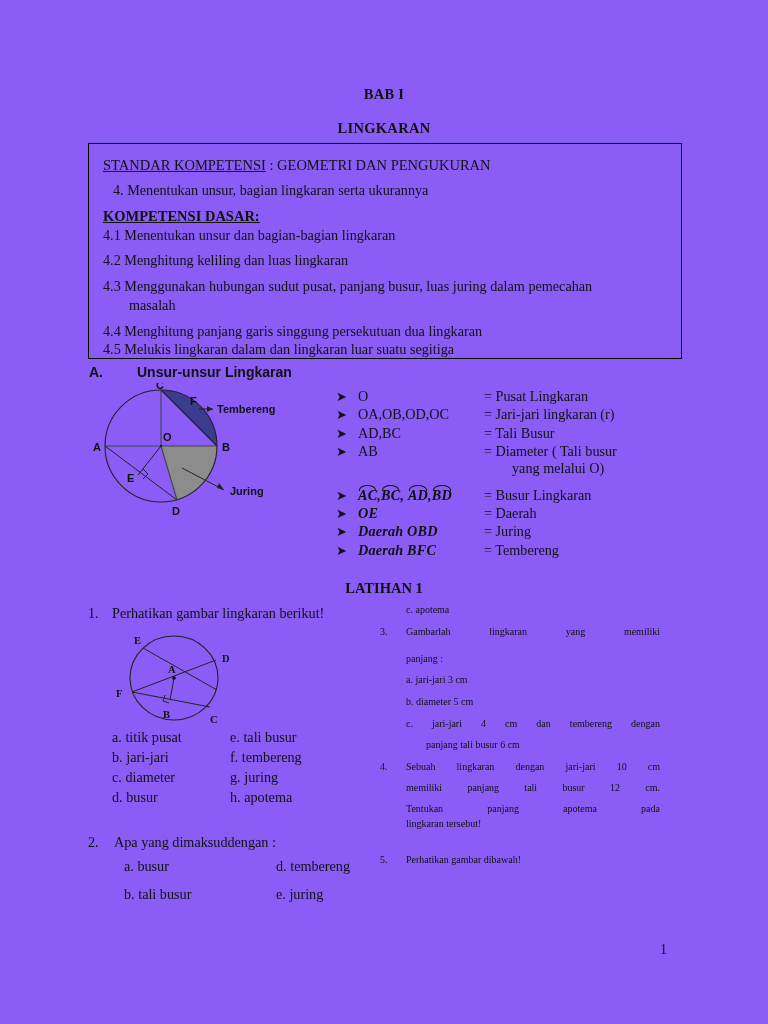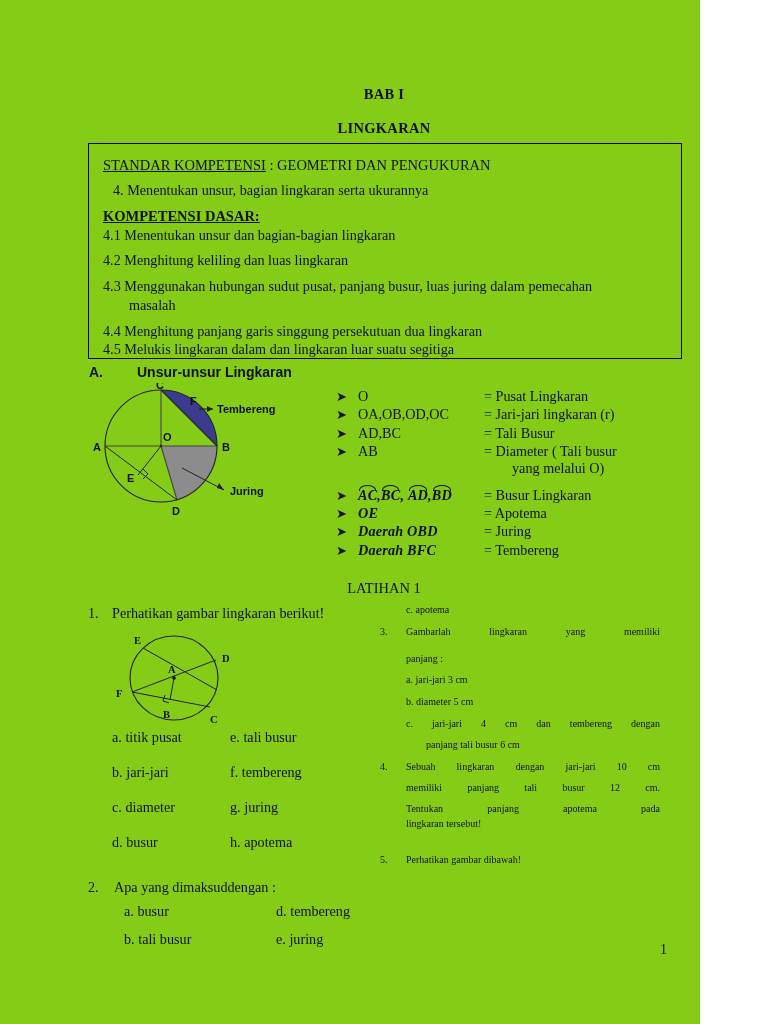--- a/index.html
+++ b/index.html
@@ -11,23 +11,23 @@
     width: 768px;
     height: 1024px;
     position: relative;
     font-family: "Liberation Serif", serif;
     color: #111111;
     overflow: hidden;
   }
   .page {
     position: absolute;
     left: 0; top: 0;
-    width: 700px;
+    width: 768px;
     height: 1024px;
-    background: #84cc16;
+    background: #8b5cf6;
   }
 
   
   .bab {
     position: absolute;
     left: 0; top: 86px;
     width: 768px;
     text-align: center;
     font-weight: bold;
     font-size: 14.5px;
@@ -139,21 +139,21 @@
     border-right: 1.2px solid #111;
     border-radius: 60% 60% 0 0 / 100% 100% 0 0;
   }
 
   
   .latihan {
     position: absolute;
     left: 0; top: 580px;
     width: 768px;
     text-align: center;
-    font-weight: normal;
+    font-weight: bold;
     font-size: 14.5px;
   }
 
   
   .colL {
     position: absolute;
     left: 88px; top: 604px;
     width: 300px;
     font-size: 14.2px;
   }
@@ -162,21 +162,21 @@
   .q-num.w2 { width: 26px; }
   .q-body { flex: 1; }
 
   .fig-b { margin: 6px 0 0 18px; width: 150px; height: 100px; }
 
   .lead { margin: 14px 0 2px 24px; font-size: 14.2px; }
   .two-col {
     margin: 0 0 2px 24px;
     display: grid;
     grid-template-columns: 118px 1fr;
-    row-gap: 16px;
+    row-gap: 1px;
     font-size: 14.2px;
     line-height: 1.32;
   }
   .q2 { margin-top: 27px; }
   .q2-sub {
     margin: 6px 0 0 36px;
     display: grid;
     grid-template-columns: 152px 1fr;
     row-gap: 11px;
     font-size: 14.2px;
@@ -304,21 +304,21 @@
 
     <div class="def-row gap">
       <span class="bullet">➤</span>
       <span class="def-term it"><span class="arc">AC</span>,<span class="arc">BC</span>,&nbsp;<span class="arc">AD</span>,<span class="arc">BD</span></span>
       <span class="def-val">= Busur Lingkaran</span>
     </div>
 
     <div class="def-row">
       <span class="bullet">➤</span>
       <span class="def-term it">OE</span>
-      <span class="def-val">= Apotema</span>
+      <span class="def-val">= Daerah</span>
     </div>
 
     <div class="def-row">
       <span class="bullet">➤</span>
       <span class="def-term it">Daerah OBD</span>
       <span class="def-val">= Juring</span>
     </div>
 
     <div class="def-row">
       <span class="bullet">➤</span>

